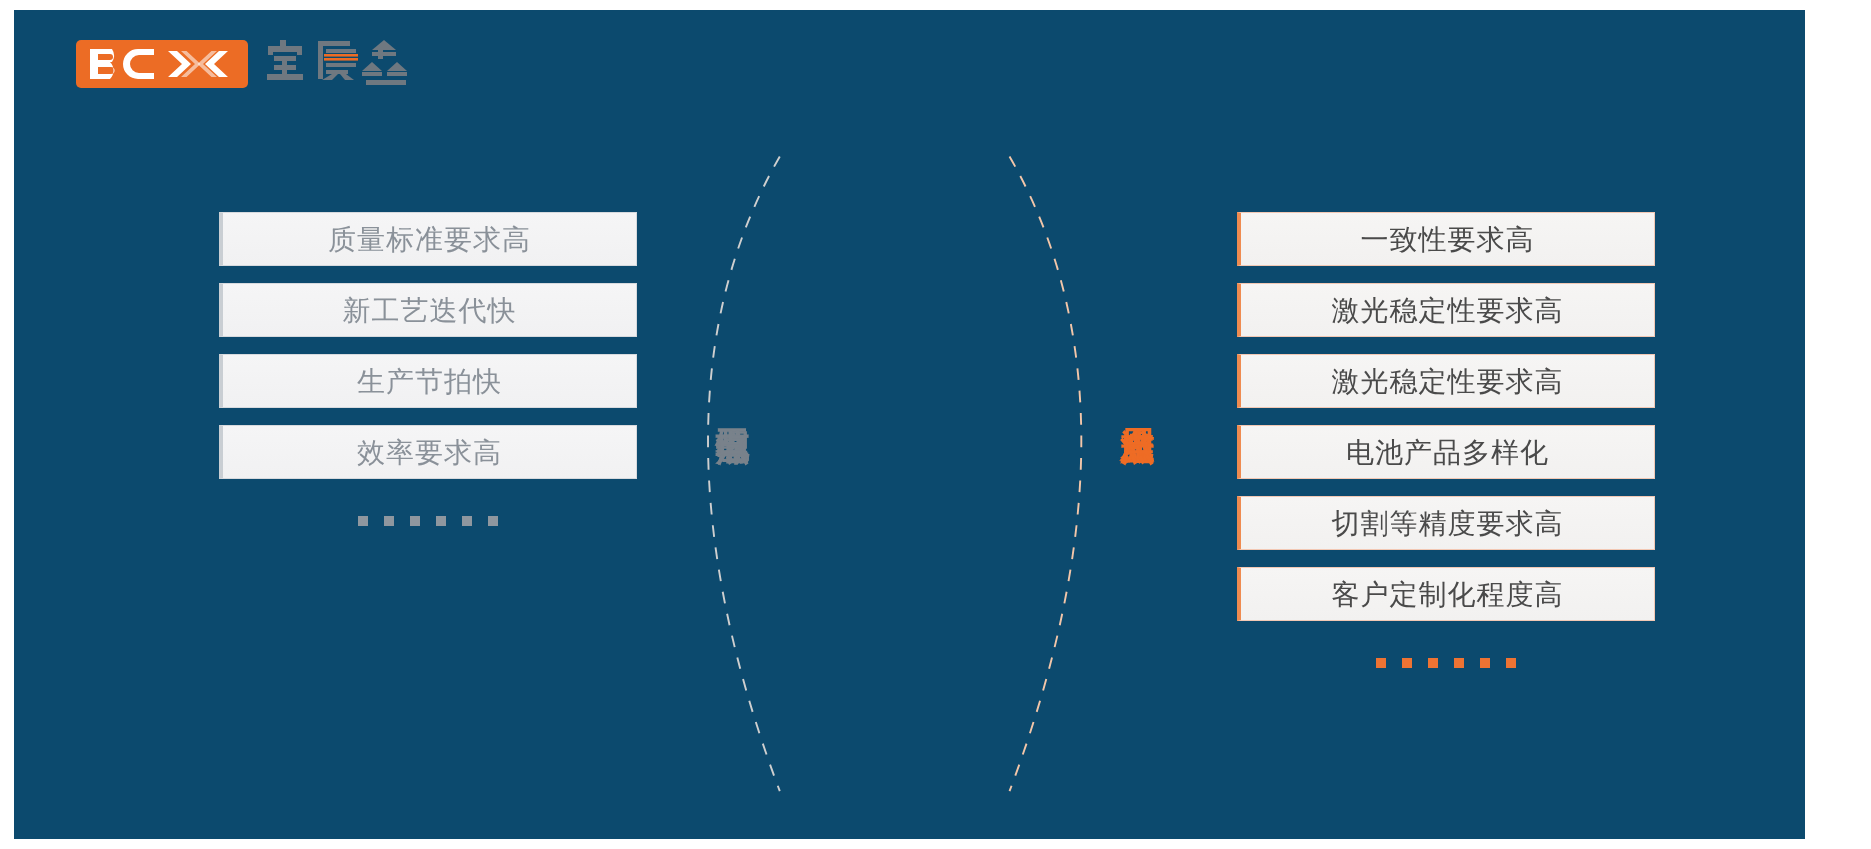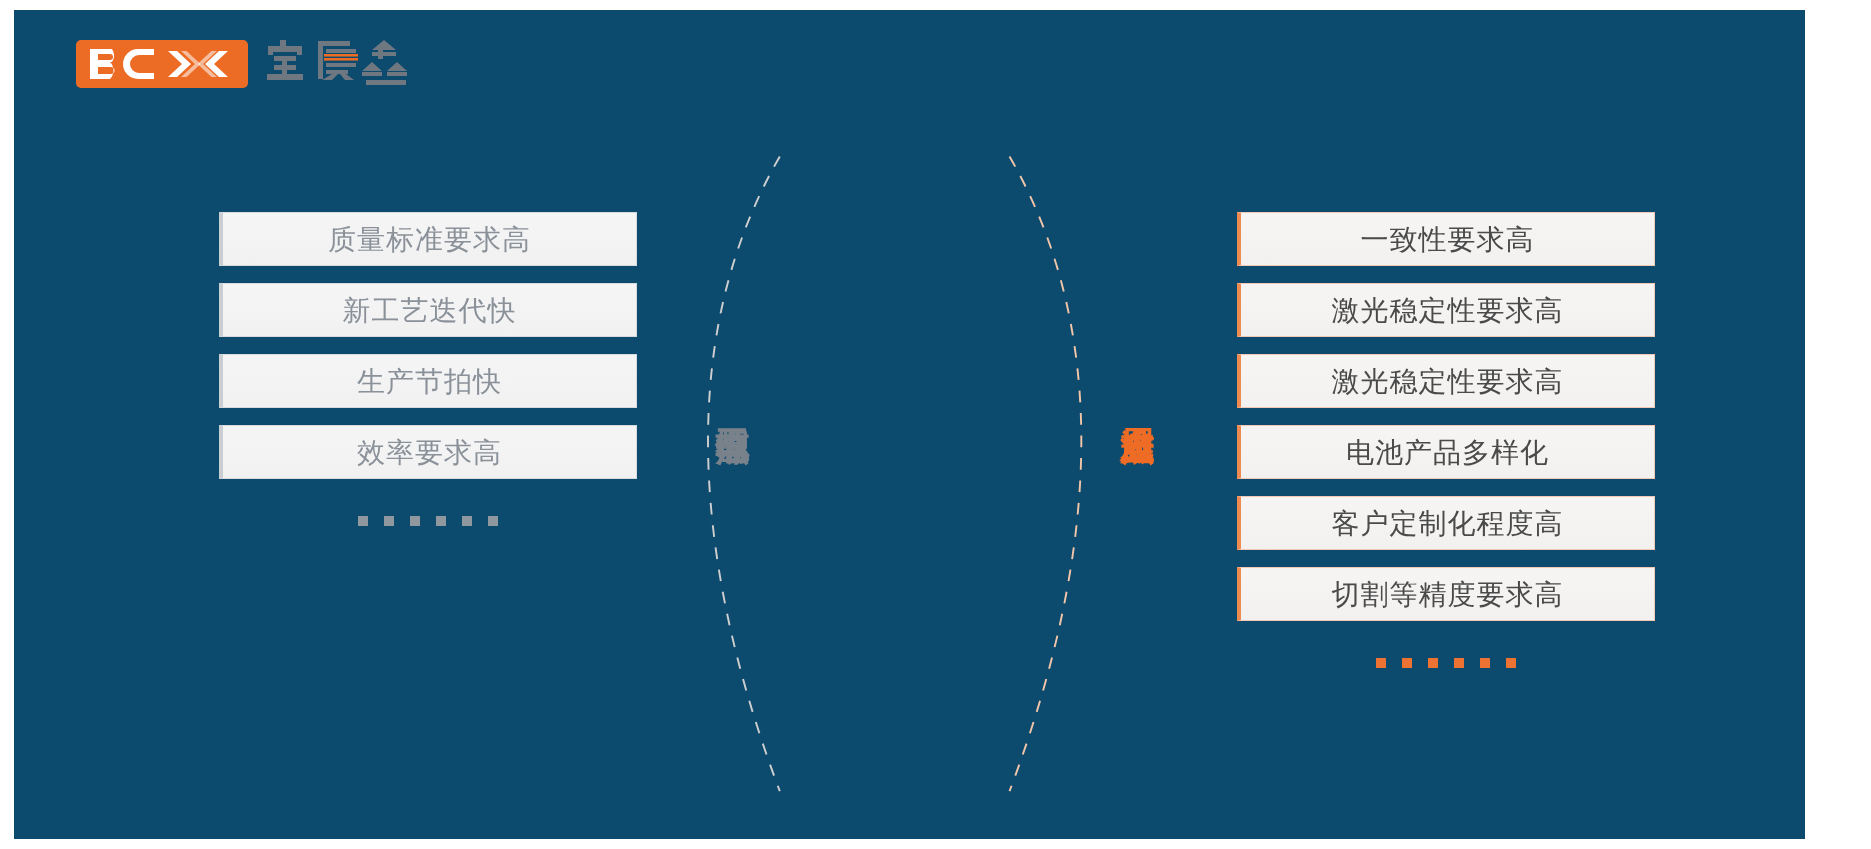--- a/index.html
+++ b/index.html
@@ -217,22 +217,22 @@
       <span></span>
       <span></span>
     </div>
   </div>
 
   <div class="col col-right">
     <div class="pill pill-right">一致性要求高</div>
     <div class="pill pill-right">激光稳定性要求高</div>
     <div class="pill pill-right">激光稳定性要求高</div>
     <div class="pill pill-right">电池产品多样化</div>
+    <div class="pill pill-right">切割等精度要求高</div>
     <div class="pill pill-right">客户定制化程度高</div>
-    <div class="pill pill-right">切割等精度要求高</div>
     <div class="dots dots-right">
       <span></span>
       <span></span>
       <span></span>
       <span></span>
       <span></span>
       <span></span>
     </div>
   </div>
 

